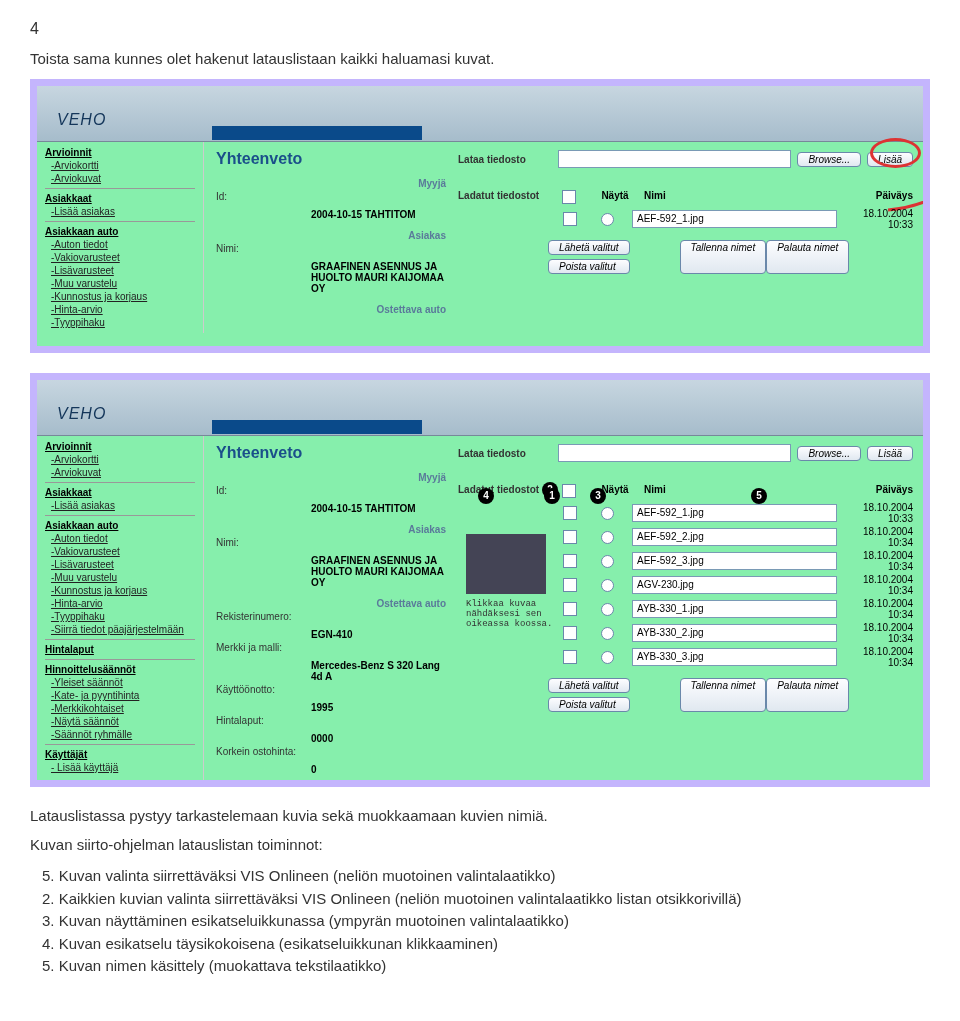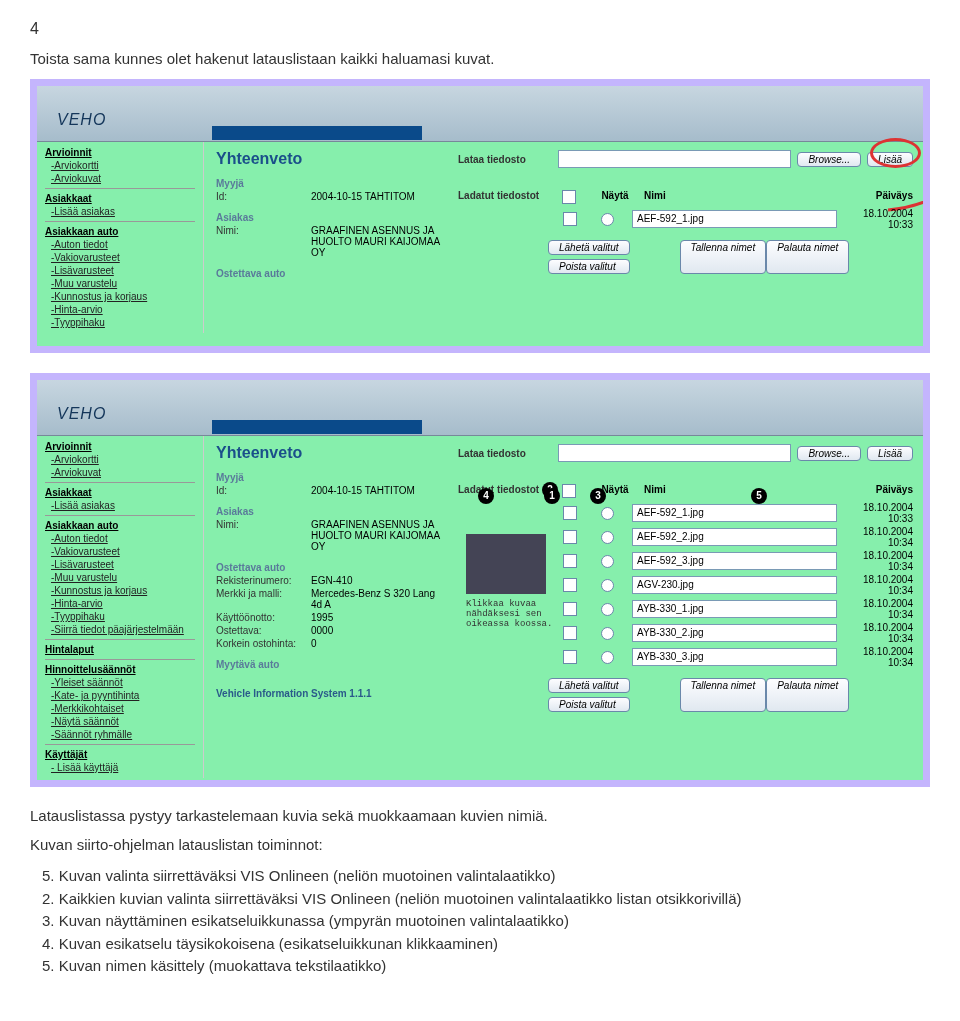--- a/index.html
+++ b/index.html
@@ -94,33 +94,35 @@
     font-family: Verdana, Arial, sans-serif;
     font-size: 16px;
     font-weight: bold;
     color: #1a4f8a;
     margin-bottom: 8px;
   }
   .sub {
     font-weight: bold;
     color: #5a7a9a;
     margin-top: 10px;
+    text-align: right;
   }
   .kv {
     display: flex;
     margin-top: 2px;
   }
   .kv .k {
     width: 95px;
     color: #333;
   }
   .kv .v {
-    font-weight: normal;
+    font-weight: bold;
     color: #000;
     flex: 1;
+    margin-top: 18px;
   }
   .ver {
     margin-top: 18px;
     font-weight: bold;
     color: #2a5a8a;
   }
   .filecol {
     flex: 1;
     padding: 8px 10px 8px 0;
     font-size: 10px;
@@ -391,21 +393,21 @@
         </div>
       <div class="kv">
           <div class="k">Merkki ja malli:</div>
           <div class="v">Mercedes-Benz S 320 Lang 4d A</div>
         </div>
       <div class="kv">
           <div class="k">Käyttöönotto:</div>
           <div class="v">1995</div>
         </div>
       <div class="kv">
-          <div class="k">Ostettava:</div>
+          <div class="k">Hintalaput:</div>
           <div class="v">0000</div>
         </div>
       <div class="kv">
           <div class="k">Korkein ostohinta:</div>
           <div class="v">0</div>
         </div>
       <div class="sub">Myytävä auto</div>
       <div class="ver">Vehicle Information System 1.1.1</div>
     </div>
     <div class="filecol" style="position:relative;">

